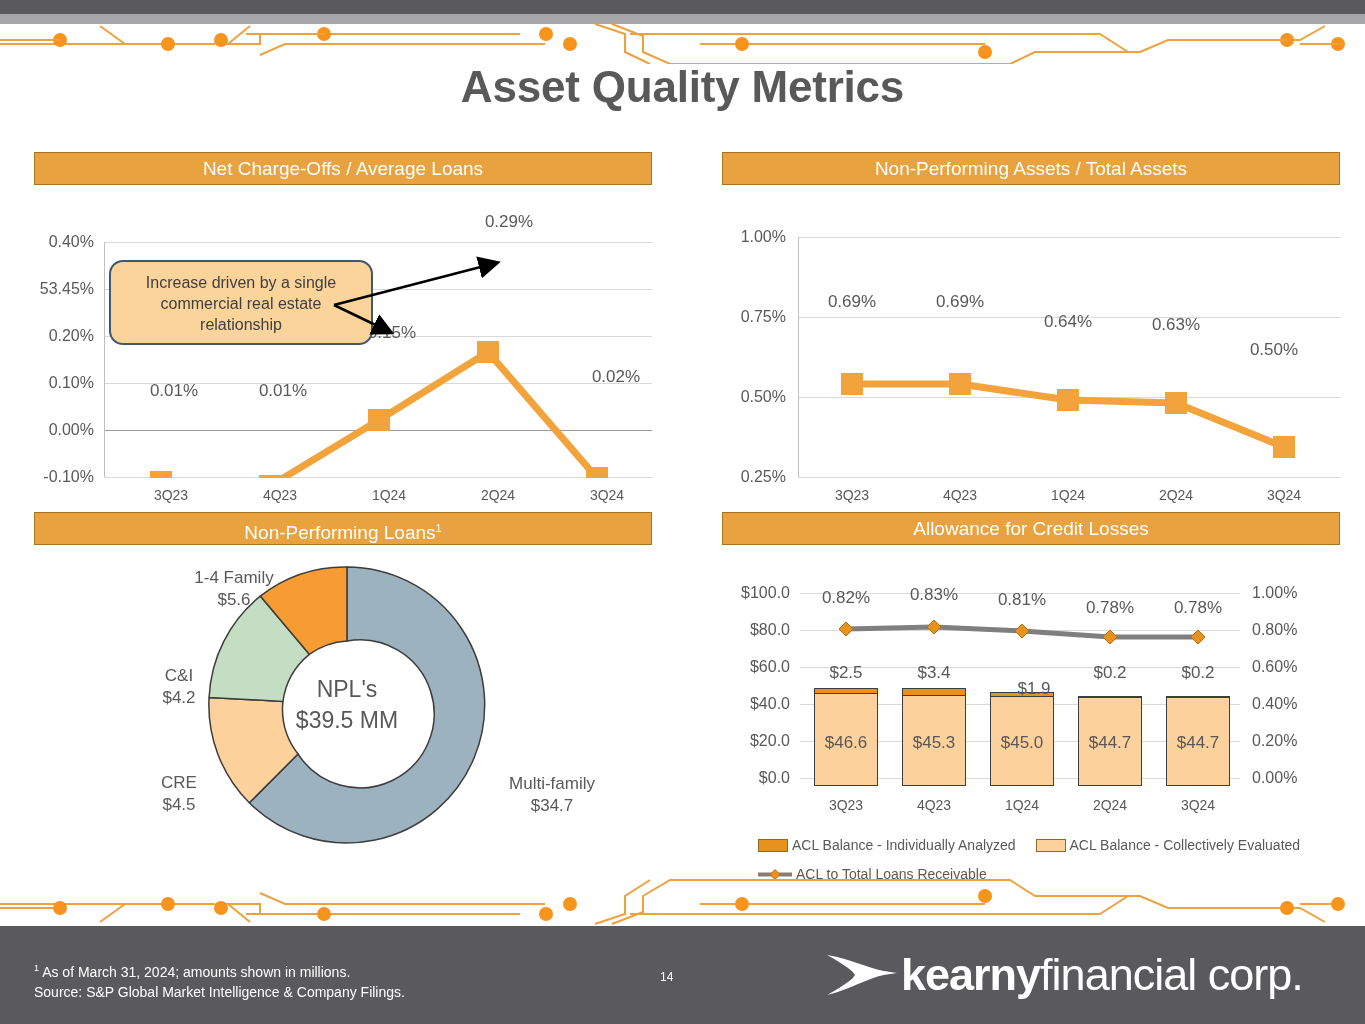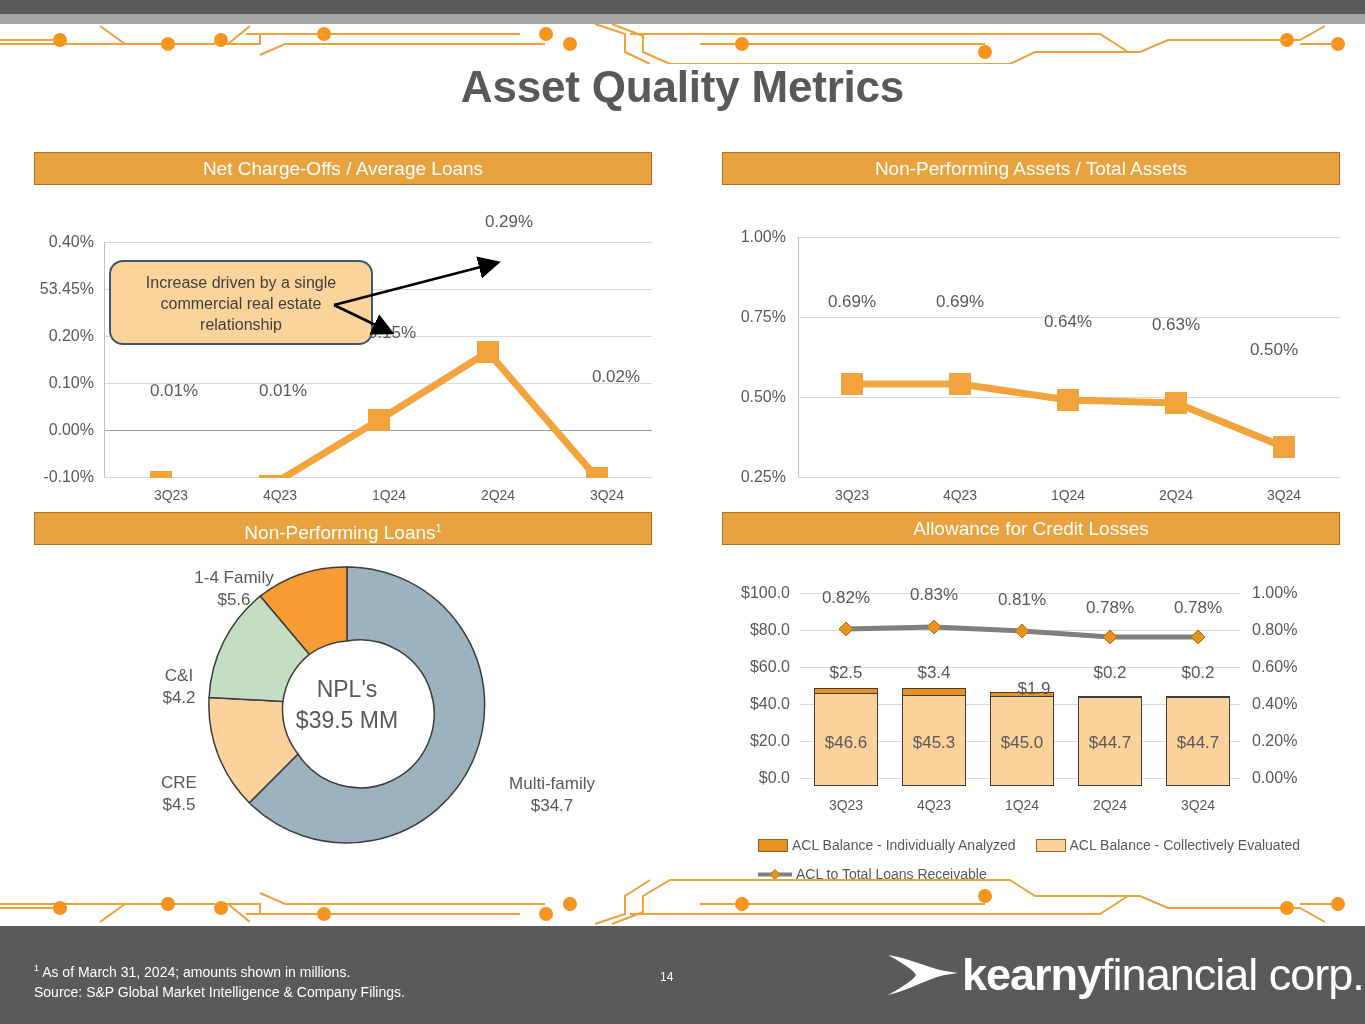--- a/index.html
+++ b/index.html
@@ -80,21 +80,21 @@
   .legend-row { position:absolute; font-size:14px; color:#595959; white-space:nowrap; }
   .legend-item { display:inline-flex; align-items:center; margin-right:16px; }
   .legend-swatch { width:30px; height:13px; border:1px solid #8a6a25; display:inline-block; margin-right:4px; }
   .legend-line { position:relative; width:34px; height:13px; display:inline-block; margin-right:4px; }
 
   
   .footer { position:absolute; left:0; top:926px; width:1365px; height:98px; background:#5a5a5c; }
   .footer-note { position:absolute; left:34px; top:32px; font-size:14px; color:#ffffff; line-height:20px; }
   .footer-note sup { font-size:9px; }
   .page-num { position:absolute; left:660px; top:970px; font-size:12px; color:#ffffff; }
-  .logo { position:absolute; left:884px; top:944px; height:62px; display:flex; align-items:center; }
+  .logo { position:absolute; left:823px; top:944px; height:62px; display:flex; align-items:center; }
   .logo-text { font-size:45px; color:#ffffff; letter-spacing:-1px; }
   .logo-bold { font-weight:bold; }
   .logo-light { font-weight:normal; }
 </style>
 </head>
 <body>
 
 <div id="slide">
 
   <div class="topbar-dark"></div>

